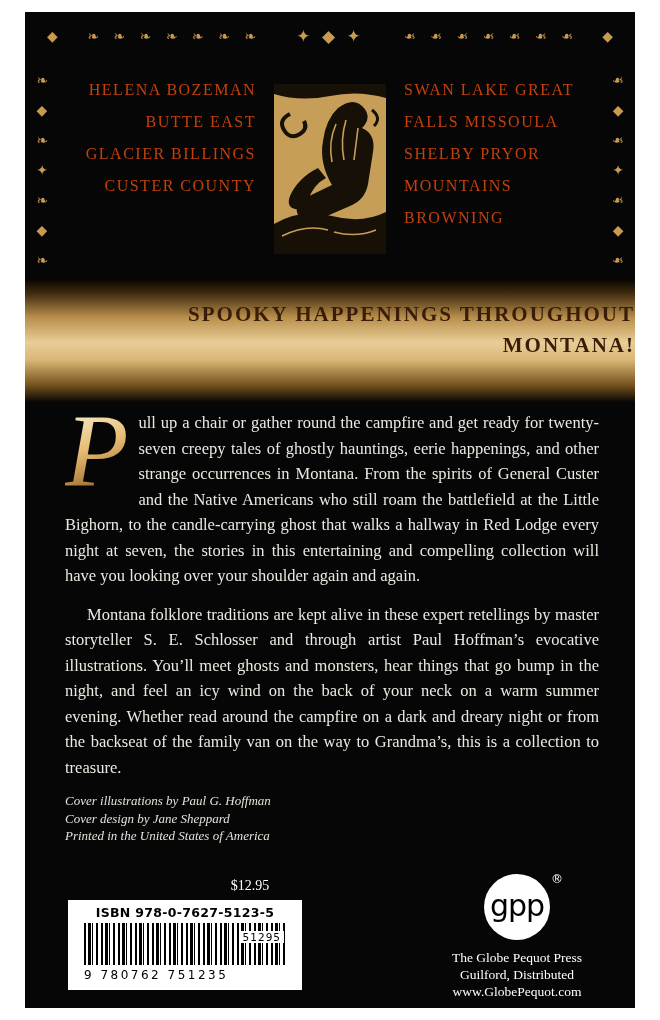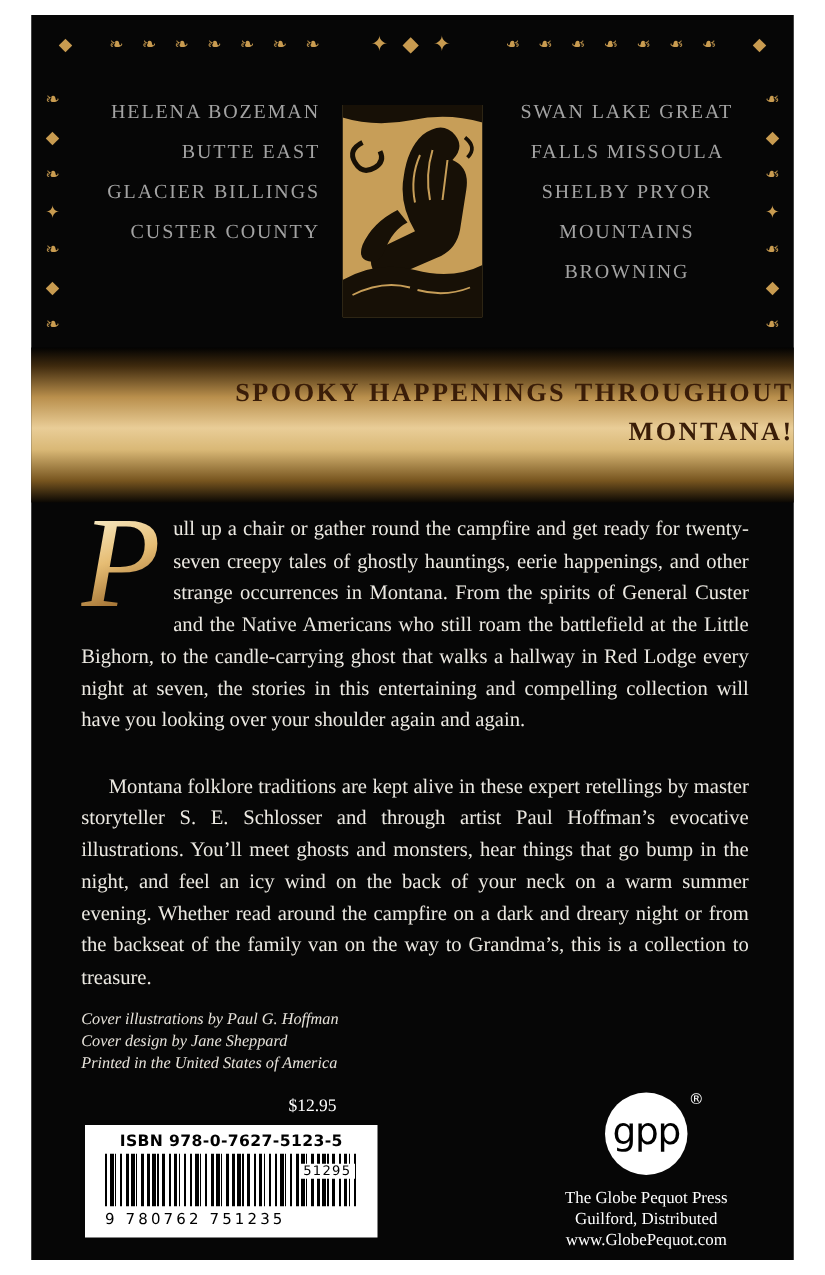--- a/index.html
+++ b/index.html
@@ -14,40 +14,40 @@
   .orn-top .flip{transform:scaleX(-1);}
   .orn-top .cluster{font-size:17px;letter-spacing:3px;padding:0 6px;}
   .orn-side{position:absolute;top:46px;width:26px;height:224px;display:flex;align-items:center;justify-content:center;
             font-size:14px;line-height:30px;text-align:center;}
   .orn-side > div{white-space:pre-line;}
   .orn-side.left{left:4px;}
   .orn-side.right{right:4px;transform:scaleX(-1);}
 
   
   .locations{position:absolute;top:62px;left:36px;right:36px;display:flex;align-items:flex-start;}
-  .loc-col{flex:1;color:#a3a3a3;font-size:16px;letter-spacing:1.5px;line-height:32px;}
+  .loc-col{flex:1;color:#c2410c;font-size:16px;letter-spacing:1.5px;line-height:32px;}
   .loc-left{text-align:right;padding-right:16px;}
-  .loc-right{text-align:center;padding-left:16px;}
+  .loc-right{text-align:left;padding-left:16px;}
   .loc-art{flex:0 0 116px;display:flex;justify-content:center;padding-top:10px;}
 
   
   .banner{position:absolute;left:0;right:0;top:266px;height:124px;text-align:right;
           color:#3a1d08;font-weight:700;
           background:linear-gradient(180deg,#020202 0%,#3f2a0e 12%,#b98f4c 32%,#e9cd97 52%,#d9b876 66%,#77551f 86%,#0a0703 100%);}
   .banner .l1{padding-top:24px;font-size:21px;letter-spacing:2px;}
   .banner .l2{padding-top:6px;font-size:21px;letter-spacing:2px;}
 
   
   .bodycopy{position:absolute;left:40px;width:534px;top:398px;font-size:16.5px;line-height:25.5px;
             color:#ece9e2;text-align:justify;}
   .dropcap{float:left;font-size:104px;line-height:74px;font-style:italic;padding:4px 10px 0 0;
            font-family:"Liberation Serif",serif;
            background:linear-gradient(160deg,#f8ecc8 5%,#e6bd74 45%,#8d5a1e 95%);
            -webkit-background-clip:text;background-clip:text;color:transparent;}
-  .para2{margin-top:27px;text-indent:22px;}
+  .para2{margin-top:13px;text-indent:22px;}
   .credits{margin-top:12px;font-style:italic;font-size:13px;line-height:17.5px;text-align:left;color:#e6e2da;}
 
   
   .price{position:absolute;left:160px;top:866px;width:130px;text-align:center;color:#ffffff;font-size:14px;}
   .barcode{position:absolute;left:43px;top:888px;width:234px;height:90px;background:#ffffff;color:#000;}
   .isbn{text-align:center;font-family:"DejaVu Sans",sans-serif;font-weight:700;font-size:12.5px;
         margin-top:5px;letter-spacing:0.3px;}
   .bars{position:relative;height:42px;margin:3px 14px 0 16px;
         background:repeating-linear-gradient(90deg,#000 0 2px,#fff 2px 4px,#000 4px 7px,#fff 7px 8px,#000 8px 9px,#fff 9px 12px,#000 12px 14px,#fff 14px 17px);}
   .addon{position:absolute;right:4px;top:8px;background:#fff;padding:0 3px;font-size:10.5px;

